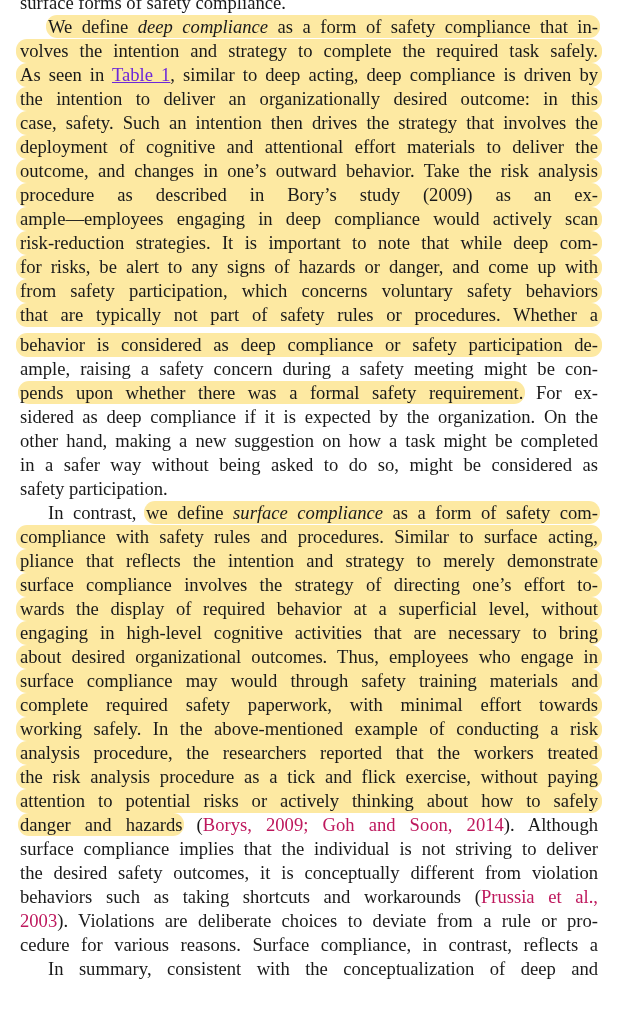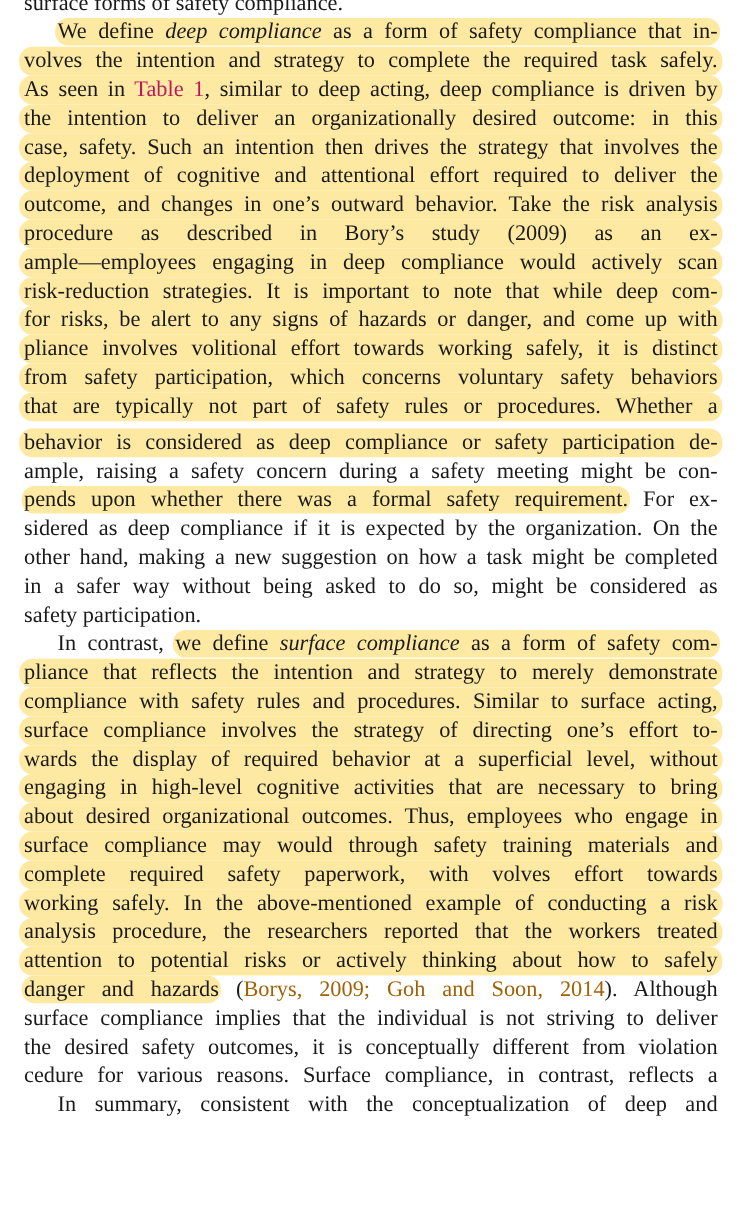--- a/index.html
+++ b/index.html
@@ -15,69 +15,71 @@
     position: relative;
   }
   .line.last { text-align-last: left; }
   .line.indent { padding-left: 28px; }
   .hl {
     background: #fde9a2; border-radius: 11px;
     padding: 1px 2px; margin: 0 -2px;
   }
   .hl-full { display: block; background: #fde9a2; border-radius: 11px; margin: 0 -4px; padding: 0 4px; }
   .it { font-style: italic; }
-  .link-teal { color: #be185d; }
-  .link-blue { color: #a16207; }
+  .link-teal { color: #6d28d9; text-decoration: underline; }
+  .link-blue { color: #be185d; }
   .gap { height: 6px; }
 </style>
 </head>
 <body>
 
 <div class="page">
 
   <span class="line last">surface forms of safety compliance.</span>
 
   <div>
     <span class="line indent"><span class="hl"><span>We define </span><span class="it">deep compliance</span><span> as a form of safety compliance that in-</span></span></span>
     <span class="line hl-full">volves the intention and strategy to complete the required task safely.</span>
     <span class="line hl-full"><span>As seen in </span><span class="link-teal">Table 1</span><span>, similar to deep acting, deep compliance is driven by</span></span>
     <span class="line hl-full">the intention to deliver an organizationally desired outcome: in this</span>
     <span class="line hl-full">case, safety. Such an intention then drives the strategy that involves the</span>
-    <span class="line hl-full">deployment of cognitive and attentional effort required to deliver the</span>
+    <span class="line hl-full">deployment of cognitive and attentional effort materials to deliver the</span>
     <span class="line hl-full">outcome, and changes in one’s outward behavior. Take the risk analysis</span>
     <span class="line hl-full">procedure as described in Bory’s study (2009) as an ex-</span>
     <span class="line hl-full">ample—employees engaging in deep compliance would actively scan</span>
     <span class="line hl-full">risk-reduction strategies. It is important to note that while deep com-</span>
     <span class="line hl-full">for risks, be alert to any signs of hazards or danger, and come up with</span>
-    <span class="line hl-full">pliance involves volitional effort towards working safely, it is distinct</span>
     <span class="line hl-full">from safety participation, which concerns voluntary safety behaviors</span>
     <span class="line hl-full">that are typically not part of safety rules or procedures. Whether a</span>
     <div class="gap"></div>
     <span class="line hl-full">behavior is considered as deep compliance or safety participation de-</span>
     <span class="line">ample, raising a safety concern during a safety meeting might be con-</span>
     <span class="line"><span class="hl">pends upon whether there was a formal safety requirement.</span><span> For ex-</span></span>
     <span class="line">sidered as deep compliance if it is expected by the organization. On the</span>
     <span class="line">other hand, making a new suggestion on how a task might be completed</span>
     <span class="line">in a safer way without being asked to do so, might be considered as</span>
     <span class="line last">safety participation.</span>
   </div>
 
   <div>
     <span class="line indent"><span>In contrast, </span><span class="hl"><span>we define </span><span class="it">surface compliance</span><span> as a form of safety com-</span></span></span>
+    <span class="line hl-full">compliance with safety rules and procedures. Similar to surface acting,</span>
     <span class="line hl-full">pliance that reflects the intention and strategy to merely demonstrate</span>
-    <span class="line hl-full">compliance with safety rules and procedures. Similar to surface acting,</span>
     <span class="line hl-full">surface compliance involves the strategy of directing one’s effort to-</span>
     <span class="line hl-full">wards the display of required behavior at a superficial level, without</span>
     <span class="line hl-full">engaging in high-level cognitive activities that are necessary to bring</span>
     <span class="line hl-full">about desired organizational outcomes. Thus, employees who engage in</span>
     <span class="line hl-full">surface compliance may would through safety training materials and</span>
-    <span class="line hl-full">complete required safety paperwork, with volves effort towards</span>
+    <span class="line hl-full">complete required safety paperwork, with minimal effort towards</span>
     <span class="line hl-full">working safely. In the above-mentioned example of conducting a risk</span>
     <span class="line hl-full">analysis procedure, the researchers reported that the workers treated</span>
+    <span class="line hl-full">the risk analysis procedure as a tick and flick exercise, without paying</span>
     <span class="line hl-full">attention to potential risks or actively thinking about how to safely</span>
     <span class="line"><span class="hl">danger and hazards</span><span> (</span><span class="link-blue">Borys, 2009; Goh and Soon, 2014</span><span>). Although</span></span>
     <span class="line">surface compliance implies that the individual is not striving to deliver</span>
     <span class="line">the desired safety outcomes, it is conceptually different from violation</span>
+    <span class="line"><span>behaviors such as taking shortcuts and workarounds (</span><span class="link-blue">Prussia et al.,</span></span>
+    <span class="line"><span class="link-blue">2003</span><span>). Violations are deliberate choices to deviate from a rule or pro-</span></span>
     <span class="line">cedure for various reasons. Surface compliance, in contrast, reflects a</span>
   </div>
 
   <span class="line indent">In summary, consistent with the conceptualization of deep and</span>
 </div>
 
 </body></html>

